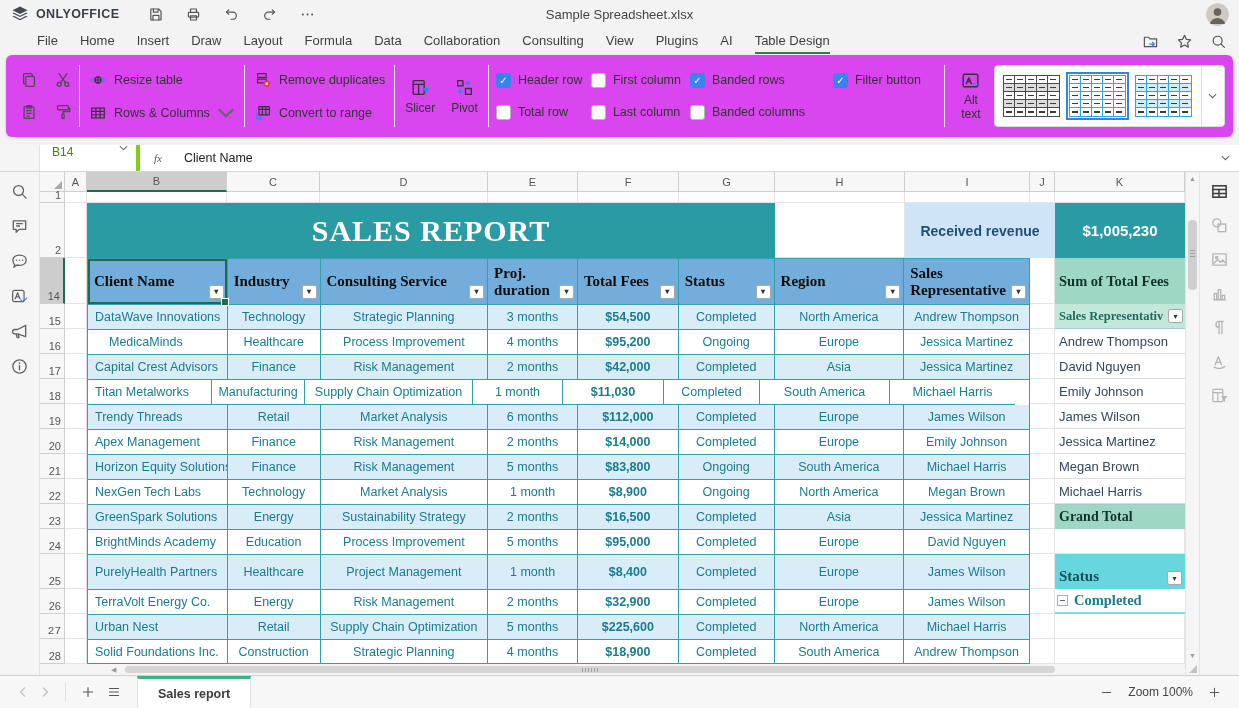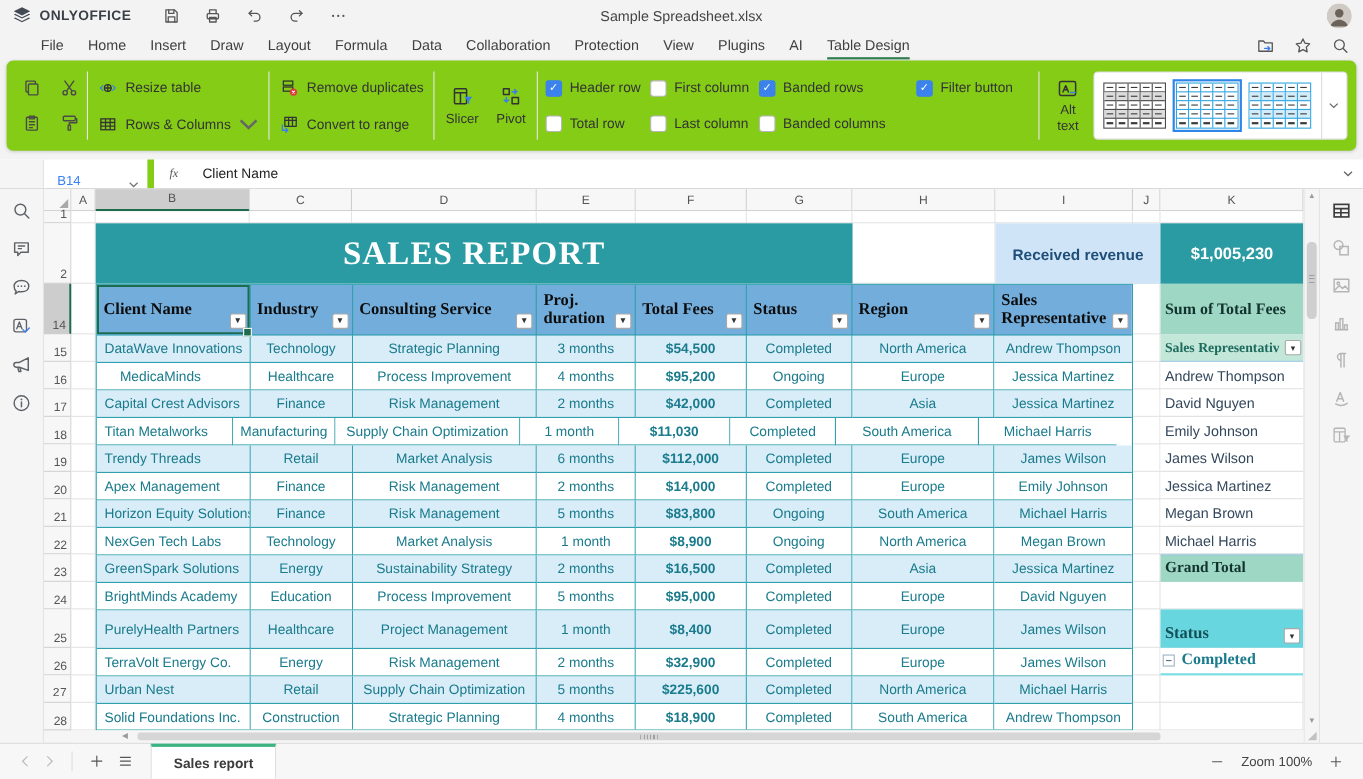--- a/index.html
+++ b/index.html
@@ -19,21 +19,21 @@
   
   .menubar{height:27px;display:flex;align-items:center;padding:0 12px;box-sizing:border-box}
   .mtabs{display:flex;align-items:center;margin-left:14px}
   .mtab{font-size:13px;color:#404040;padding:4px 0 4px;margin:0 11px;border-bottom:2px solid transparent;white-space:nowrap}
   .mtab.active{border-bottom-color:var(--accent_green,#2e7d4f)}
   .menu-right{margin-left:auto;display:flex;gap:17px;align-items:center;color:#555}
   .menu-right svg{width:17px;height:17px}
 
   
   .ribbon{height:90px;position:relative}
-  .ribbon-panel{position:absolute;left:6px;right:6px;top:0;bottom:8px;background:#84cc16;border-radius:6px;box-shadow:0 1px 3px rgba(0,0,0,.15);display:flex;align-items:stretch;padding:6px 10px;box-sizing:border-box}
+  .ribbon-panel{position:absolute;left:6px;right:6px;top:0;bottom:8px;background:#d946ef;border-radius:6px;box-shadow:0 1px 3px rgba(0,0,0,.15);display:flex;align-items:stretch;padding:6px 10px;box-sizing:border-box}
   .rgroup{display:flex;flex-direction:column;justify-content:space-around;padding:2px 6px;flex:0 0 auto}
   .rdiv{width:1px;background:#e6e6e6;margin:4px 3px;flex:0 0 auto}
   .clip{display:grid;grid-template-columns:26px 26px;grid-template-rows:26px 26px;gap:6px 8px;align-self:center;align-items:center;justify-items:center}
   .ibtn{display:flex;align-items:center;justify-content:center;color:#4a4a4a}
   .ibtn svg{width:18px;height:18px}
   .rrow{display:flex;align-items:center;gap:7px;font-size:12.5px;color:#333;height:26px;white-space:nowrap}
   .rrow svg{width:18px;height:18px;flex:0 0 auto}
   .chev{width:9px;height:6px;color:#666}
   .bigwrap{display:flex;align-items:center;gap:2px;flex:0 0 auto}
   .bigbtn{display:flex;flex-direction:column;align-items:center;justify-content:center;gap:3px;font-size:12px;color:#333;padding:0 7px}
@@ -47,21 +47,21 @@
   .thumb.sel{outline:2px solid #2f86e8;outline-offset:1.5px}
   .tcell{border-right:1px solid;border-bottom:1px solid;display:flex;align-items:center;justify-content:center;box-sizing:border-box}
   .tcell:nth-child(5n){border-right:none}
   .tcell:nth-last-child(-n+5){border-bottom:none}
   .tdash{width:6px;height:1.5px}
   .gal-chev{width:22px;align-self:stretch;border-left:1px solid #dcdcdc;display:flex;align-items:center;justify-content:center;color:#777}
 
   
   .formulabar{height:27px;background:#fff;border-bottom:1px solid #d6d6d6;display:flex;align-items:stretch;box-sizing:border-box}
   .fb-pad{width:40px;background:#f5f5f5;border-right:1px solid #e3e3e3;box-sizing:border-box}
-  .namebox{width:100px;display:flex;align-items:flex-end;padding:0 8px 0 12px;font-size:12px;color:#3b82f6;border-right:6px solid #84cc16;box-sizing:border-box}
+  .namebox{width:100px;display:flex;align-items:flex-start;padding:0 8px 0 12px;font-size:12px;color:#4d7c0f;border-right:4px solid #84cc16;box-sizing:border-box}
   .namebox .chev{margin-left:auto}
   .fxbtn{width:36px;display:flex;align-items:center;justify-content:center;font-family:"Liberation Serif",serif;font-style:italic;font-size:11px;color:#555}
   .fcontent{flex:1;display:flex;align-items:center;padding-left:8px;font-size:12.5px;color:#222}
   .fb-exp{width:28px;display:flex;align-items:center;justify-content:center;color:#888}
 
   
   .workspace{position:relative;height:503px;background:#f5f5f5}
   .left-rail{position:absolute;left:0;top:0;bottom:0;width:40px;background:#f5f5f5;border-right:1px solid #e3e3e3;display:flex;flex-direction:column;align-items:center;padding-top:10px;gap:16px;box-sizing:border-box}
   .right-rail{position:absolute;right:0;top:0;bottom:0;width:40px;background:#f5f5f5;border-left:1px solid #e3e3e3;display:flex;flex-direction:column;align-items:center;padding-top:10px;gap:15px;box-sizing:border-box}
   .rail-btn{color:#5f6368;display:flex}
@@ -199,21 +199,21 @@
 <nav class="menubar">
   <div class="mtabs">
       <div class="mtab">File</div>
       <div class="mtab">Home</div>
       <div class="mtab">Insert</div>
       <div class="mtab">Draw</div>
       <div class="mtab">Layout</div>
       <div class="mtab">Formula</div>
       <div class="mtab">Data</div>
       <div class="mtab">Collaboration</div>
-      <div class="mtab">Protection</div>
+      <div class="mtab">Consulting</div>
       <div class="mtab">View</div>
       <div class="mtab">Plugins</div>
       <div class="mtab">AI</div>
       <div class="mtab active">Table Design</div>
     </div>
   <div class="menu-right">
     <span>
         <svg viewBox="0 0 20 20" fill="none" stroke="currentColor" stroke-width="1.4" stroke-linecap="round" stroke-linejoin="round">
           <path d="M2.8 5h5l1.6 2h7.8v9H2.8z"></path>
           <path d="M9 13h5.4M12.4 11l2.2 2-2.2 2" stroke="#3a7ded"></path>

